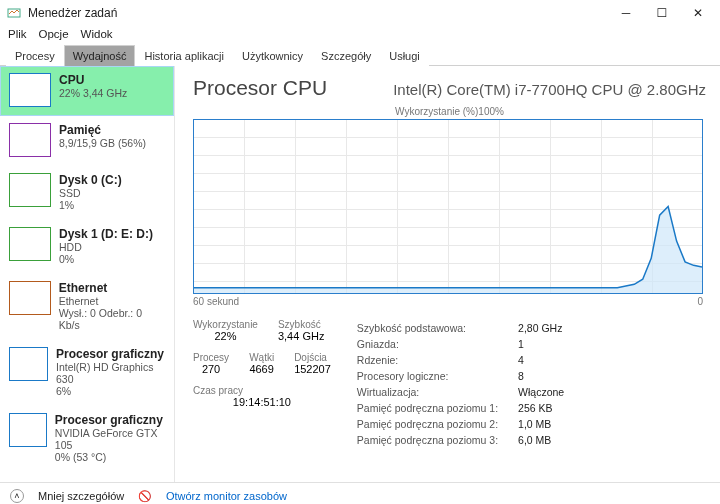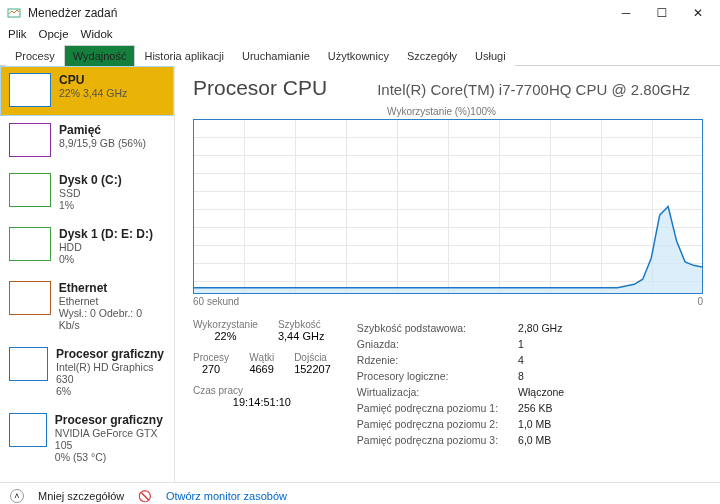--- a/index.html
+++ b/index.html
@@ -13,31 +13,31 @@
 .titlebar .ctrls div { width: 36px; height: 26px; display: flex; align-items: center; justify-content: center; font-size: 12px; }
 
 
 .menubar { display: flex; gap: 12px; padding: 2px 8px 4px; font-size: 11.5px; }
 .menubar span { cursor: default; }
 
 
 .tabbar { padding: 0 6px; border-bottom: 1px solid #d0d0d0; }
 .tabbar .tabs { display: flex; gap: 0; }
 .tab { padding: 4px 8px; border: 1px solid transparent; border-bottom: none; font-size: 11px; position: relative; top: 1px; background: #fff; }
-.tab.active { border-color: #d0d0d0; background: #15803d; }
+.tab.active { border-color: #d0d0d0; background: #a3a3a3; }
 .tab:not(.active) { color: #333; }
 
 
 .main { display: flex; height: 416px; }
 .sidebar { width: 175px; border-right: 1px solid #e6e6e6; overflow: hidden; }
-.content { flex: 1; padding: 10px 30px 6px 18px; overflow: hidden; }
+.content { flex: 1; padding: 10px 14px 6px 18px; overflow: hidden; }
 
 
 .sb-item { display: flex; gap: 8px; padding: 6px 8px 8px; border: 1px solid transparent; }
-.sb-item.selected { background: #eab308; border: 1px solid #a9d6f5; }
+.sb-item.selected { background: #86efac; border: 1px solid #a9d6f5; }
 .sb-thumb { width: 42px; height: 34px; border: 1px solid; position: relative; background: #fff; }
 .sb-info .t1 { font-weight: 600; font-size: 12px; }
 .sb-info .t2, .sb-info .t3 { font-size: 10.5px; color: #555; }
 
 
 .hdr { display: flex; align-items: baseline; justify-content: space-between; margin-bottom: 6px; }
 .hdr h1 { font-size: 21px; font-weight: 400; color: #444; }
 .hdr .sub { font-size: 15px; color: #555; }
 
 
@@ -84,21 +84,20 @@
   <span>Plik</span>
   <span>Opcje</span>
   <span>Widok</span>
 </div>
 
 <div class="tabbar">
   <div class="tabs">
     <div class="tab">Procesy</div>
     <div class="tab active">Wydajność</div>
     <div class="tab">Historia aplikacji</div>
-    <div class="tab">Uruchamianie</div>
     <div class="tab">Użytkownicy</div>
     <div class="tab">Szczegóły</div>
     <div class="tab">Usługi</div>
   </div>
 </div>
 
 <div class="main">
   <div class="sidebar" id="sidebar">
       <div class="sb-item selected">
     <div class="sb-thumb" style="border-color:#1a79c7"></div>

